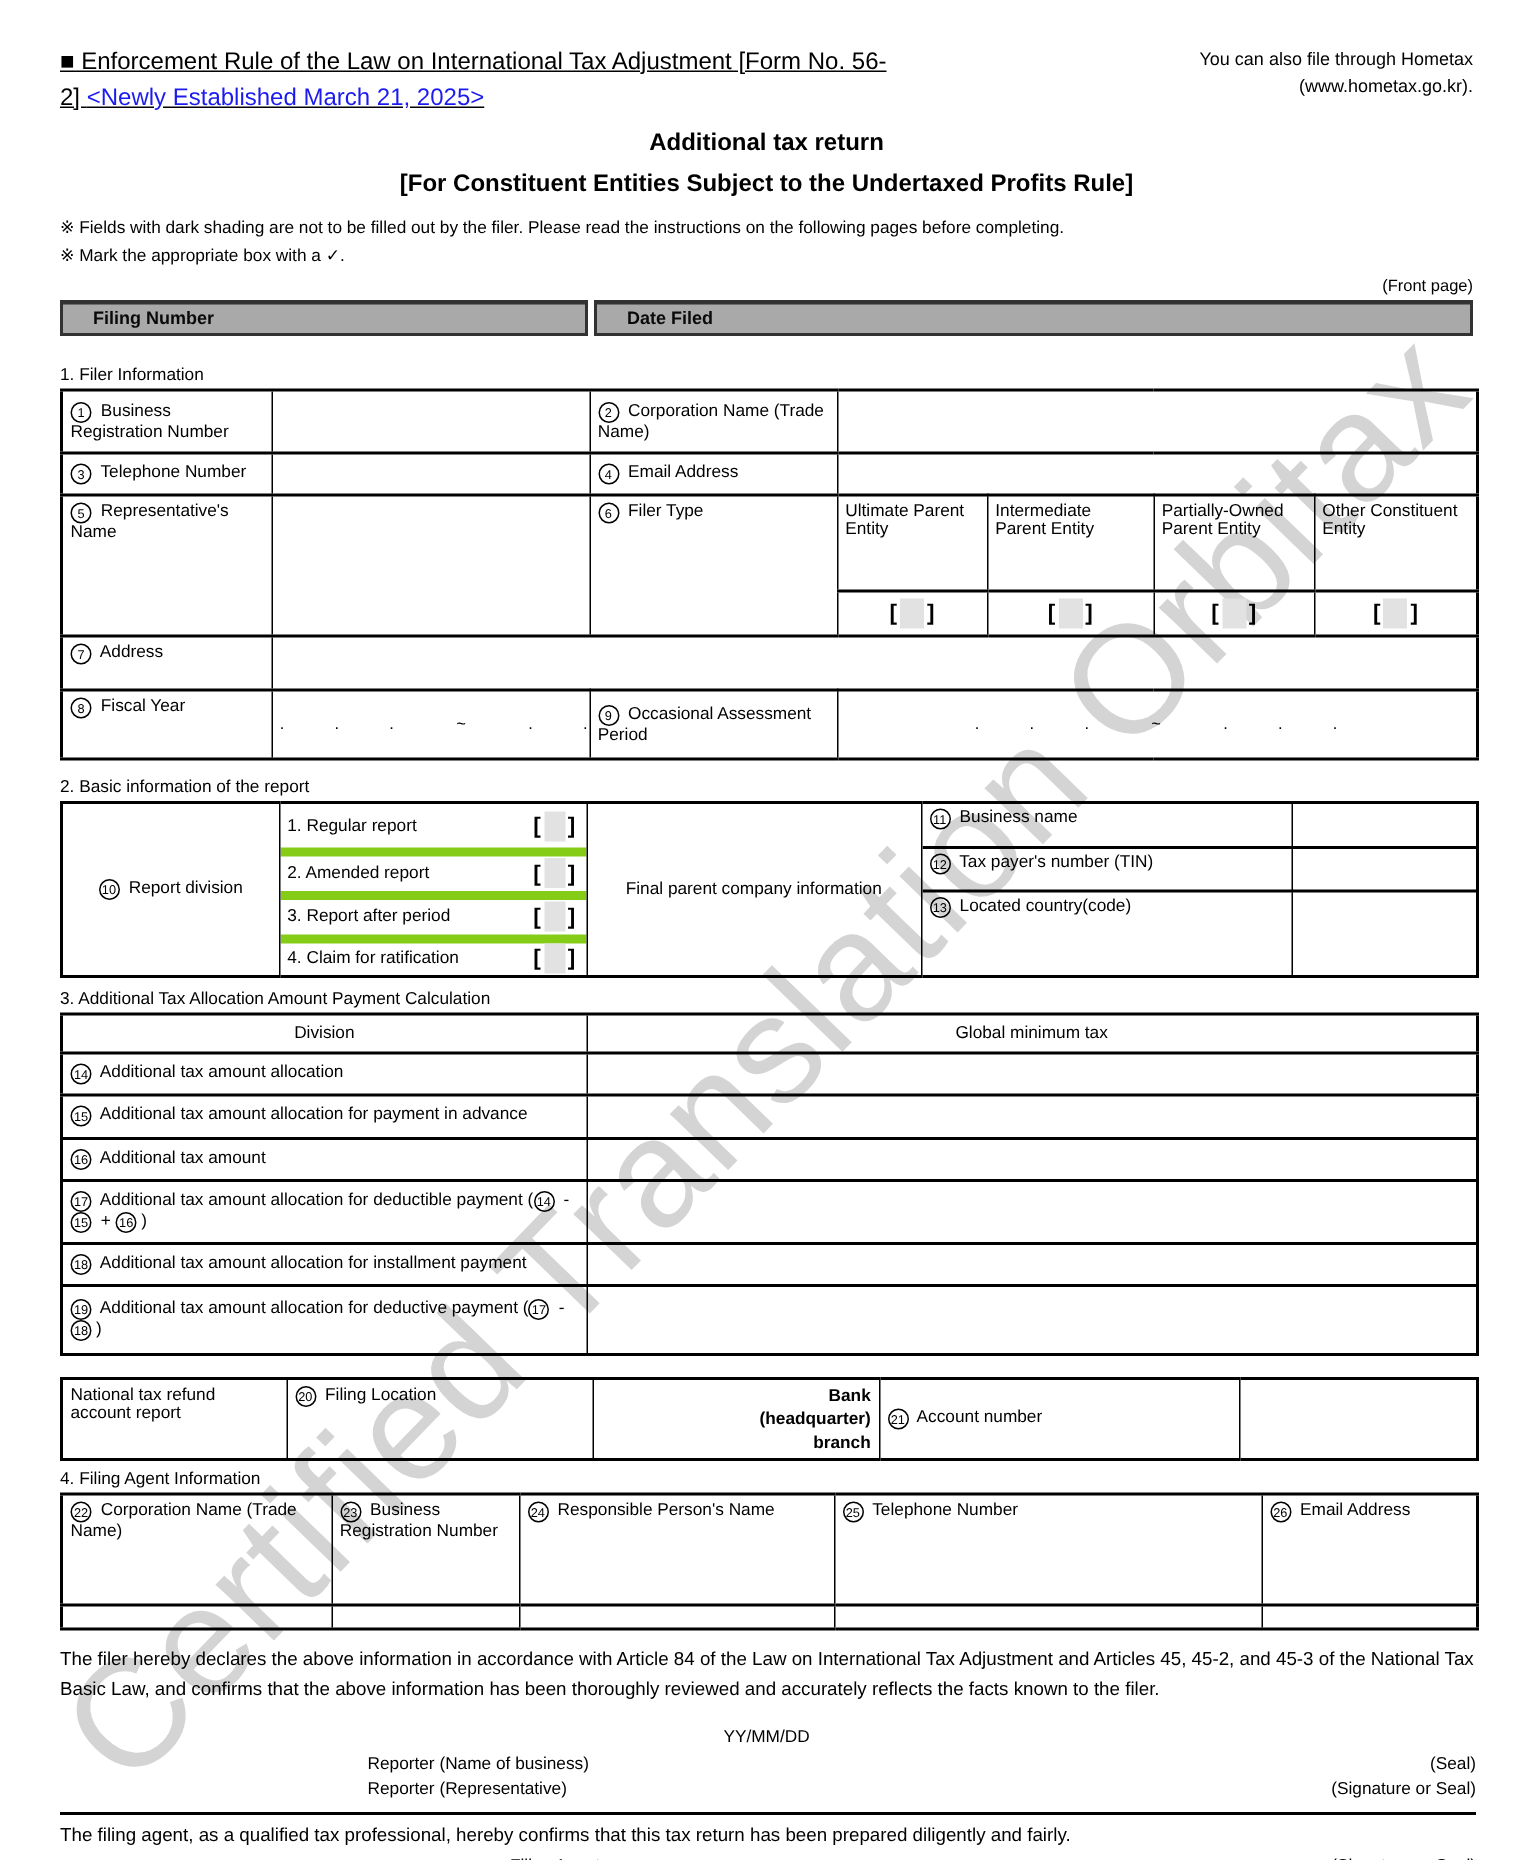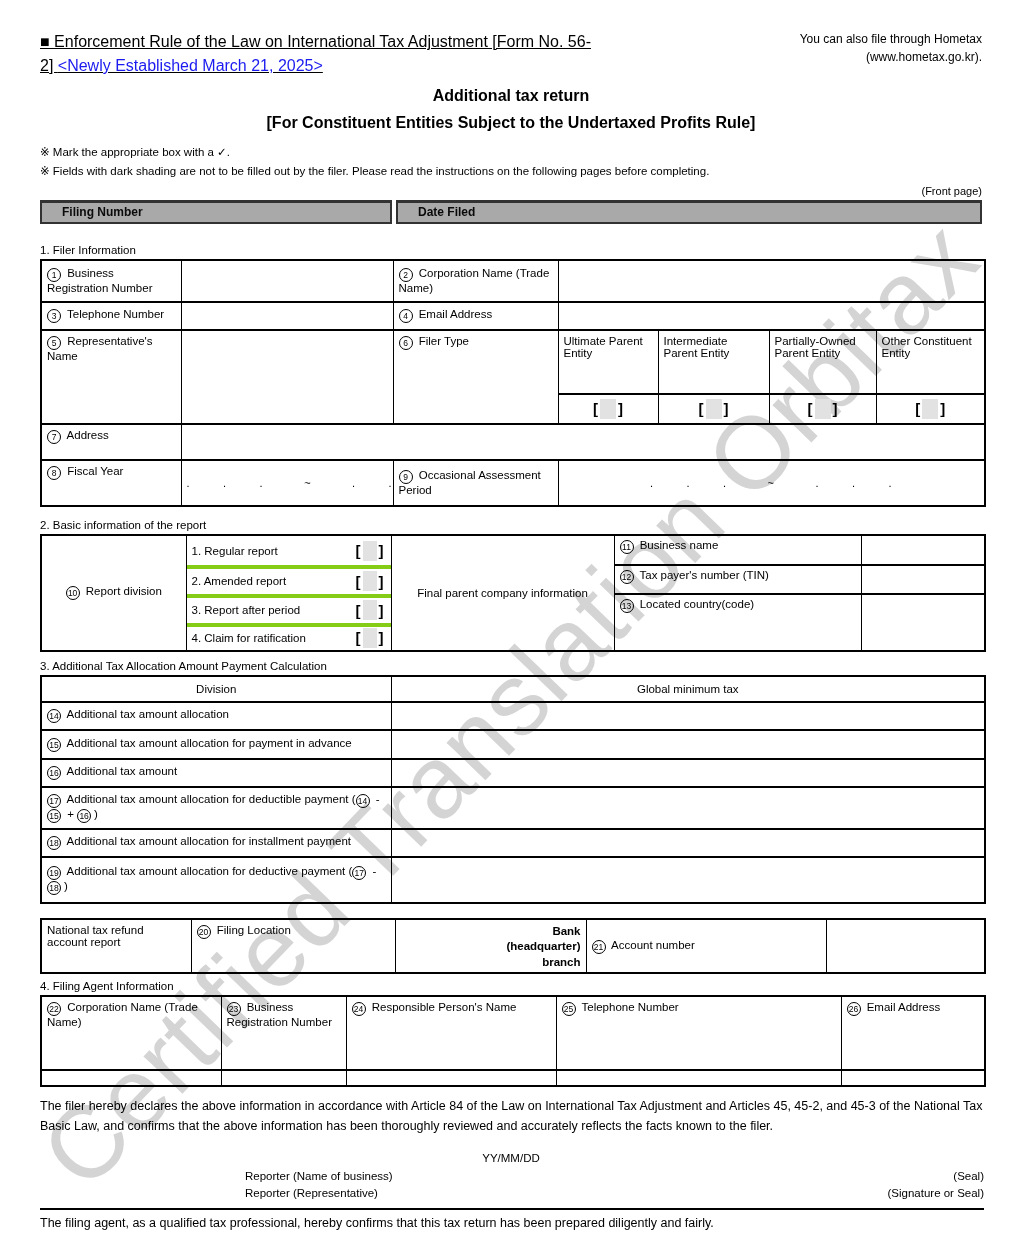--- a/index.html
+++ b/index.html
@@ -54,21 +54,21 @@
   
   .cb { display:inline-flex; align-items:center; font-size:15px; font-weight:bold; }
   .cb::before { content:"["; margin-right:2px; }
   .cb::after  { content:"]"; margin-left:2px; }
   .cb .shade { width:16px; height:20px; background:#e2e2e2; }
   .cb.small .shade { width:14px; height:20px; }
   .dots { white-space:pre; font-size:11px; letter-spacing:1px; }
   .gap20{height:20px;} .gap12{height:12px;} .gap8{height:8px;} .gap14{height:14px;} .gap6{height:6px;}
   
   .s2row { display:flex; justify-content:space-between; align-items:center; padding:0 7px 0 5px; }
-  .s2row + .s2row { border-top:4px solid #84cc16; }
+  .s2row + .s2row { border-top:6px solid #84cc16; }
   .inner-grid { display:grid; grid-template-columns:247px 1fr; }
   .ig-cell { border-bottom:2px solid #000; padding:3px 5px; }
   .ig-cell.vline { border-right:1px solid #000; }
   .ig-cell.last { border-bottom:none; }
   
   .bank { text-align:right; line-height:1.35; font-size:11.5px;font-weight:bold; }
   
   .decl { margin-top:10px; font-size:12.5px; line-height:1.55; width:944px; }
   .yymmdd { text-align:center; font-size:11.5px; margin-top:16px; }
   .sigline { position:relative; height:17px; font-size:11.5px; width:944px; }
@@ -91,22 +91,22 @@
       <div class="hdr-right">
         <div>You can also file through Hometax</div>
         <div>(www.hometax.go.kr).</div>
       </div>
     </div>
 
     <div class="title">Additional tax return</div>
     <div class="subtitle">[For Constituent Entities Subject to the Undertaxed Profits Rule]</div>
 
     <div class="notes">
+      <div>※ Fields with dark shading are not to be filled out by the filer. Please read the instructions on the following pages before completing.</div>
       <div>※ Mark the appropriate box with a ✓.</div>
-      <div>※ Fields with dark shading are not to be filled out by the filer. Please read the instructions on the following pages before completing.</div>
     </div>
 
     <div class="front-page">(Front page)</div>
 
     <div class="graybar">
       <div class="cell c1">Filing Number</div>
       <div class="cell c2">Date Filed</div>
     </div>
 
     <div class="gap20"></div>

